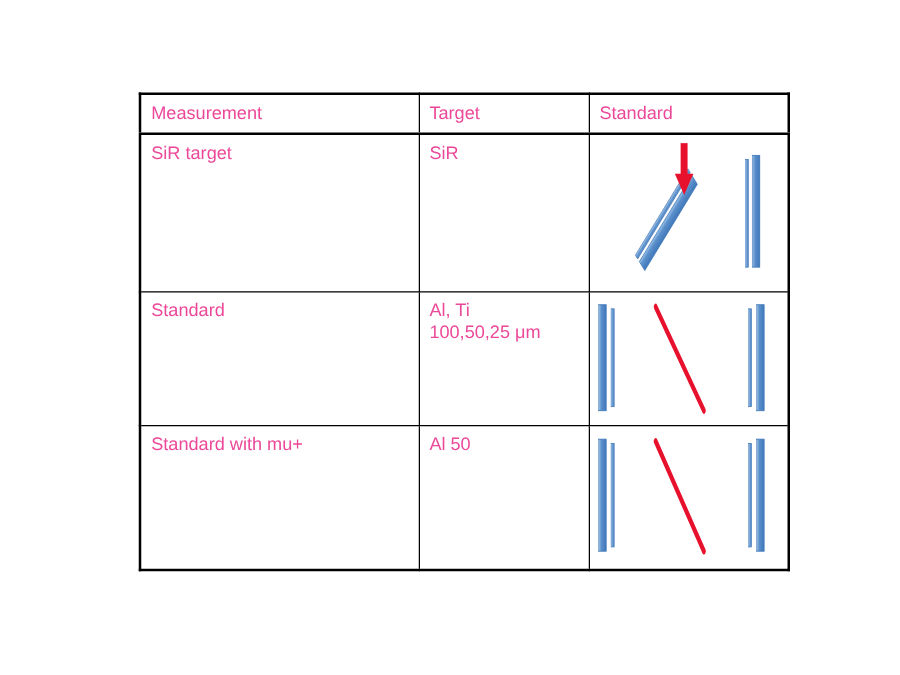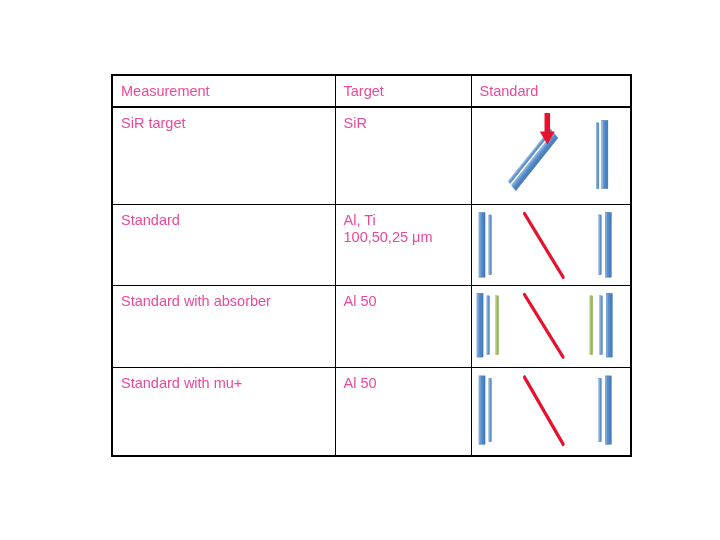--- a/index.html
+++ b/index.html
@@ -174,66 +174,41 @@
               <line x1="53" y1="7" x2="92" y2="58" stroke="#e8112d" stroke-width="3" stroke-linecap="round"></line>
               <g>
                 <rect x="128" y="8" width="2.6" height="48" fill="url(#barGradThin)" stroke="#3f77b8" stroke-width="0.4" opacity="0.95"></rect>
                 <rect x="134.5" y="6" width="6.2" height="52" fill="url(#barGrad)" stroke="#3f77b8" stroke-width="0.4"></rect>
               </g>
             </svg>
           </div>
         </td>
       </tr>
 
-      <tr class="row-mid">
-        <td>
-          <div class="cell-text">Standard with absorber</div>
+
+      <tr class="row-last">
+        <td>
+          <div class="cell-text">Standard with mu+</div>
         </td>
         <td>
           <div class="cell-text">Al 50</div>
         </td>
         <td>
           <div class="geo-wrap">
             <svg class="geo-svg" viewBox="0 0 160 66" preserveAspectRatio="none">
               <g>
-                <rect x="5" y="6" width="6.2" height="52" fill="url(#barGrad)" stroke="#3f77b8" stroke-width="0.4"></rect>
-                <rect x="15" y="8" width="2.6" height="48" fill="url(#barGradThin)" stroke="#3f77b8" stroke-width="0.4" opacity="0.95"></rect>
-              </g>
-              <rect x="24" y="8" width="2.8" height="48" fill="url(#greenGrad)" stroke="#8aa84b" stroke-width="0.4"></rect>
+                <rect x="7" y="6" width="6.2" height="52" fill="url(#barGrad)" stroke="#3f77b8" stroke-width="0.4"></rect>
+                <rect x="17" y="8" width="2.6" height="48" fill="url(#barGradThin)" stroke="#3f77b8" stroke-width="0.4" opacity="0.95"></rect>
+              </g>
               <line x1="53" y1="7" x2="92" y2="58" stroke="#e8112d" stroke-width="3" stroke-linecap="round"></line>
-              <rect x="119" y="8" width="2.8" height="48" fill="url(#greenGrad)" stroke="#8aa84b" stroke-width="0.4"></rect>
-              <g>
-                <rect x="129" y="8" width="2.6" height="48" fill="url(#barGradThin)" stroke="#3f77b8" stroke-width="0.4" opacity="0.95"></rect>
-                <rect x="135.5" y="6" width="6.2" height="52" fill="url(#barGrad)" stroke="#3f77b8" stroke-width="0.4"></rect>
+              <g>
+                <rect x="128" y="8" width="2.6" height="48" fill="url(#barGradThin)" stroke="#3f77b8" stroke-width="0.4" opacity="0.95"></rect>
+                <rect x="134.5" y="6" width="6.2" height="52" fill="url(#barGrad)" stroke="#3f77b8" stroke-width="0.4"></rect>
               </g>
             </svg>
           </div>
         </td>
       </tr>
 
-      <tr class="row-last">
-        <td>
-          <div class="cell-text">Standard with mu+</div>
-        </td>
-        <td>
-          <div class="cell-text">Al 50</div>
-        </td>
-        <td>
-          <div class="geo-wrap">
-            <svg class="geo-svg" viewBox="0 0 160 66" preserveAspectRatio="none">
-              <g>
-                <rect x="7" y="6" width="6.2" height="52" fill="url(#barGrad)" stroke="#3f77b8" stroke-width="0.4"></rect>
-                <rect x="17" y="8" width="2.6" height="48" fill="url(#barGradThin)" stroke="#3f77b8" stroke-width="0.4" opacity="0.95"></rect>
-              </g>
-              <line x1="53" y1="7" x2="92" y2="58" stroke="#e8112d" stroke-width="3" stroke-linecap="round"></line>
-              <g>
-                <rect x="128" y="8" width="2.6" height="48" fill="url(#barGradThin)" stroke="#3f77b8" stroke-width="0.4" opacity="0.95"></rect>
-                <rect x="134.5" y="6" width="6.2" height="52" fill="url(#barGrad)" stroke="#3f77b8" stroke-width="0.4"></rect>
-              </g>
-            </svg>
-          </div>
-        </td>
-      </tr>
-
     </tbody>
   </table>
 
 </div>
 
 </body></html>

